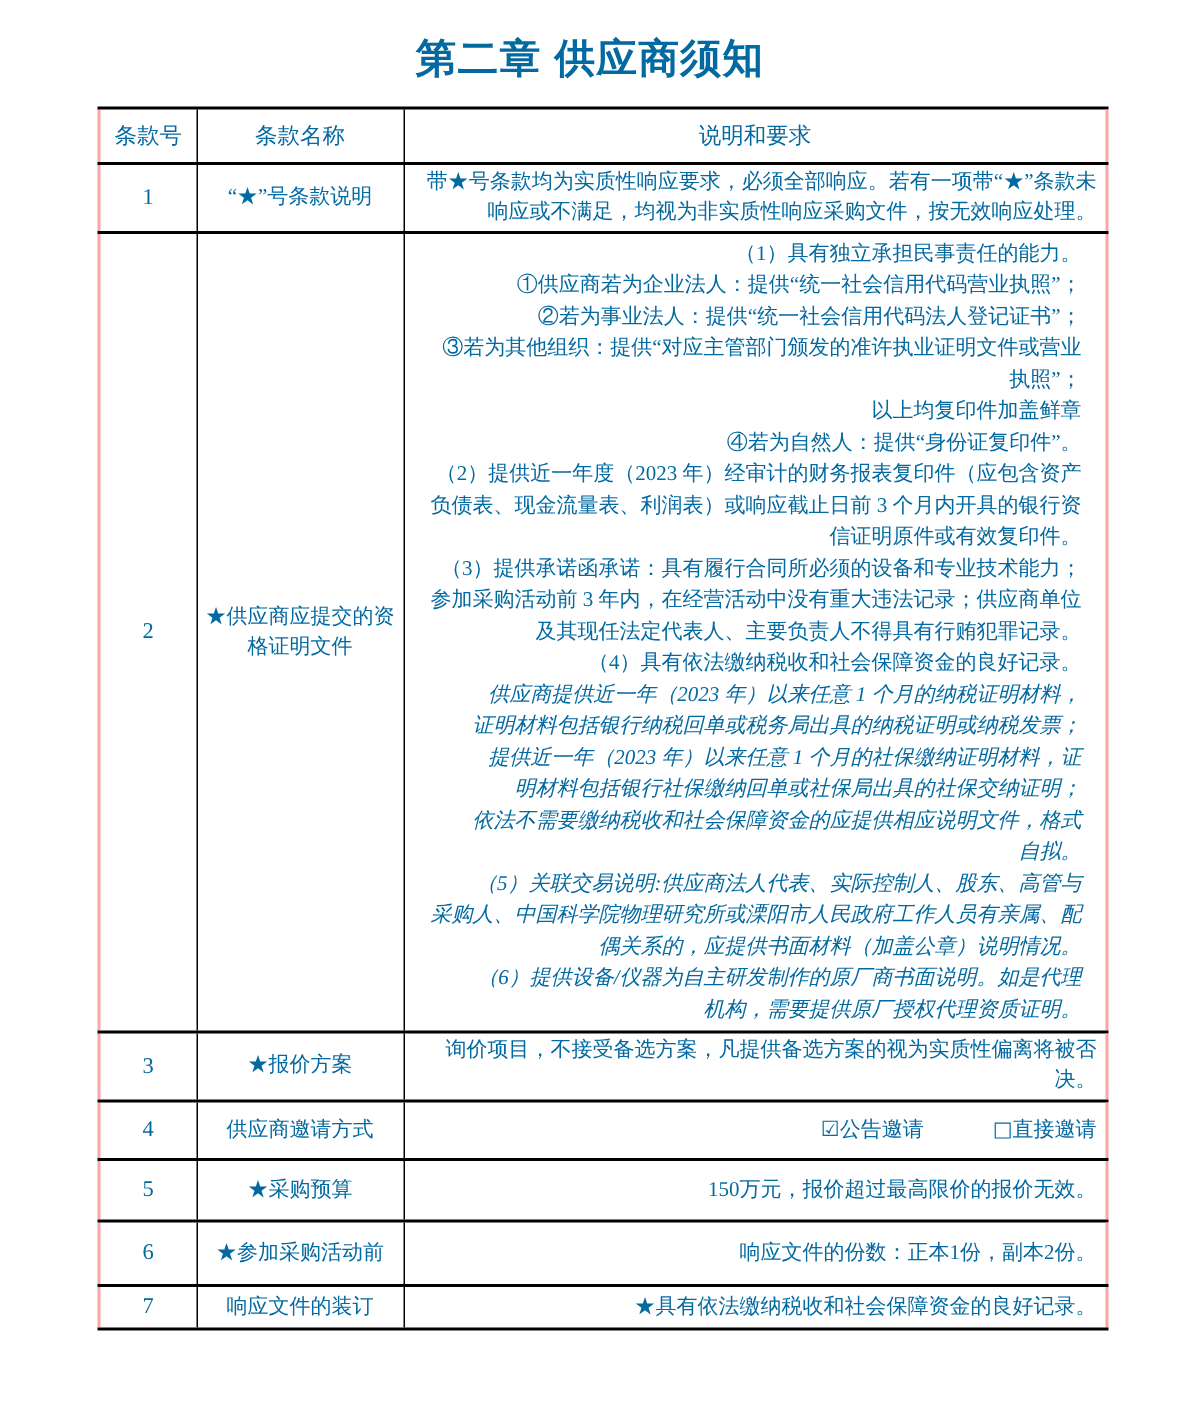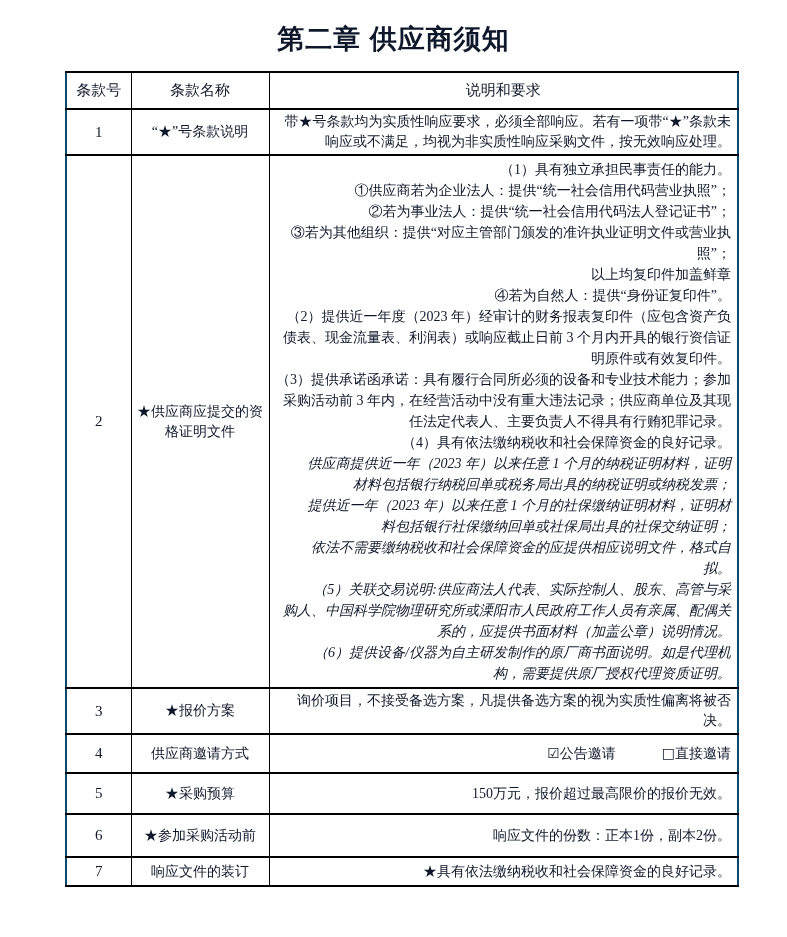--- a/index.html
+++ b/index.html
@@ -2,21 +2,21 @@
 <html><head>
 <meta charset="utf-8">
 <style>
   * { box-sizing: border-box; }
   html, body { margin: 0; padding: 0; background: #ffffff; }
   .page {
     position: relative;
     width: 787px;
     height: 937px;
     background: #ffffff;
-    color: #0f172a;
+    color: #0369a1;
     overflow: hidden;
     font-family: "Liberation Serif", "DejaVu Serif", serif;
   }
   .doc-title {
     margin: 0;
     padding-top: 22px;
     text-align: center;
     font-family: "Liberation Sans", "DejaVu Sans", sans-serif;
     font-weight: bold;
     font-size: 27px;
@@ -30,21 +30,21 @@
     font-family: "Liberation Sans", "DejaVu Sans", sans-serif;
     font-weight: bold;
     font-size: 22px;
     line-height: 28px;
   }
   table.notice-table {
     border-collapse: collapse;
     table-layout: fixed;
     width: 672px;
     margin: 15px 0 0 65px;
-    border: 2px solid #0c4a6e;
+    border: 2px solid #fca5a5;
   }
   .notice-table th, .notice-table td {
     border-left: 1px solid #000;
     border-right: 1px solid #000;
     border-top: 2px solid #000;
     border-bottom: 2px solid #000;
     padding: 2px 5px;
     vertical-align: middle;
   }
   .notice-table th {
@@ -72,21 +72,21 @@
     text-align: right;
     padding: 2px 6px;
   }
   tr.row-1 td { height: 46px; }
   tr.row-2 td { height: 524px; }
   tr.row-3 td { height: 42px; }
   tr.row-4 td { height: 39px; }
   tr.row-5 td { height: 41px; }
   tr.row-6 td { height: 43px; }
   tr.row-7 td { height: 29px; }
-  tr.row-2 td.cell-desc { vertical-align: middle; padding: 3px 6px; margin-left: 13px; }
+  tr.row-2 td.cell-desc { vertical-align: middle; padding: 3px 16px; margin-left: 13px; }
   .para { margin: 0; line-height: 21px; }
   .ind-1 { text-indent: 1.2em; }
   .ind-2 { text-indent: 2em; font-style: italic; }
   .opt { white-space: nowrap; }
   .opt-gap { display: inline-block; width: 46px; }
   .indent-1 { text-indent: 1.1em; }
   .checkbox-glyph { font-family: "DejaVu Sans", sans-serif; }
 </style>
 </head>
 <body>

